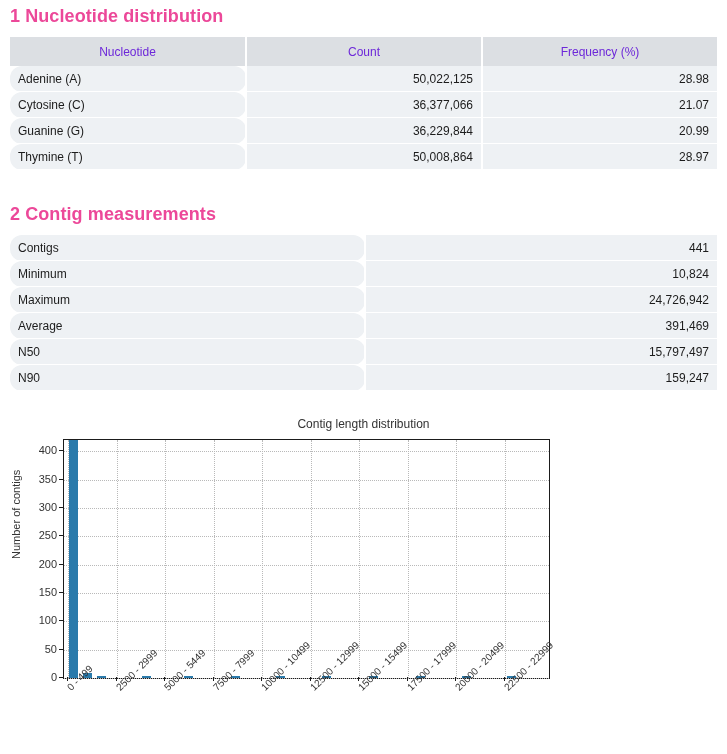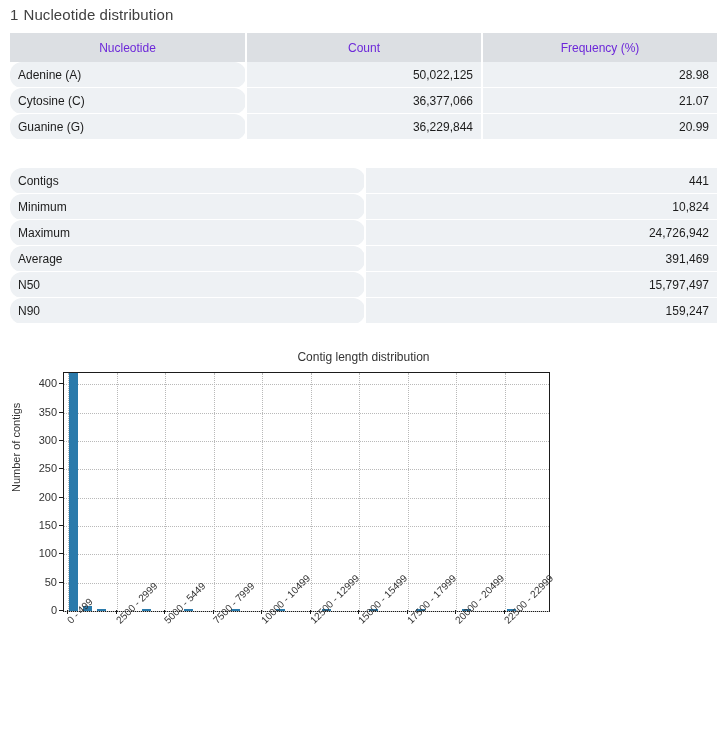--- a/index.html
+++ b/index.html
@@ -16,23 +16,23 @@
     overflow: hidden;
   }
   .page {
     position: relative;
     width: 727px;
     height: 754px;
     padding: 0;
     box-sizing: border-box;
   }
   h2.section-title {
-    font-size: 15px;
-    font-weight: normal;
-    color: #404040;
+    font-size: 18px;
+    font-weight: bold;
+    color: #ec4899;
     margin: 6px 0 10px 10px;
     letter-spacing: 0.1px;
   }
   h2.section-title .num { margin-right: 5px; }
 
   table.data {
     border-collapse: collapse;
     width: 707px;
     margin: 0 0 0 10px;
     font-size: 12px;
@@ -189,25 +189,33 @@
       <tr>
         <td class="lbl">Cytosine (C)</td>
         <td class="num">36,377,066</td>
         <td class="num">21.07</td>
       </tr>
       <tr>
         <td class="lbl">Guanine (G)</td>
         <td class="num">36,229,844</td>
         <td class="num">20.99</td>
       </tr>
+      <tr>
+        <td class="lbl">Thymine (T)</td>
+        <td class="num">50,008,864</td>
+        <td class="num">28.97</td>
+      </tr>
     </tbody>
   </table>
 
   <div class="spacer-1"></div>
 
+  <h2 class="section-title">
+    <span class="num">2</span><span>Contig measurements</span>
+  </h2>
 
   <table class="data cm-table">
     <colgroup>
         <col class="c1">
         <col class="c2">
       </colgroup>
     <tbody>
       <tr>
         <td class="lbl">Contigs</td>
         <td class="num">441</td>

